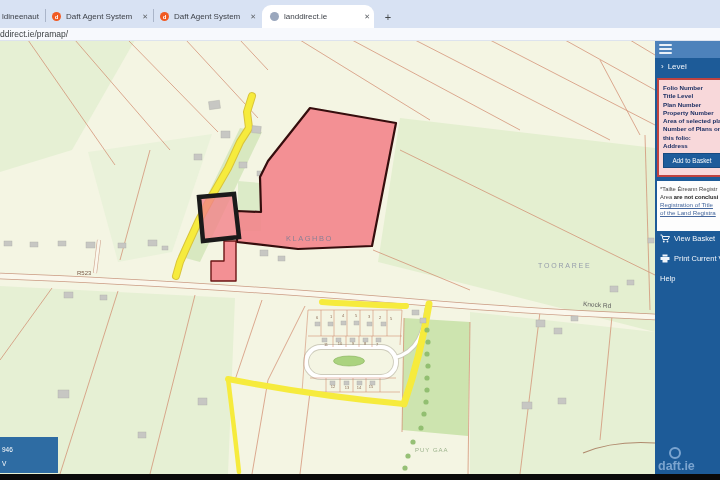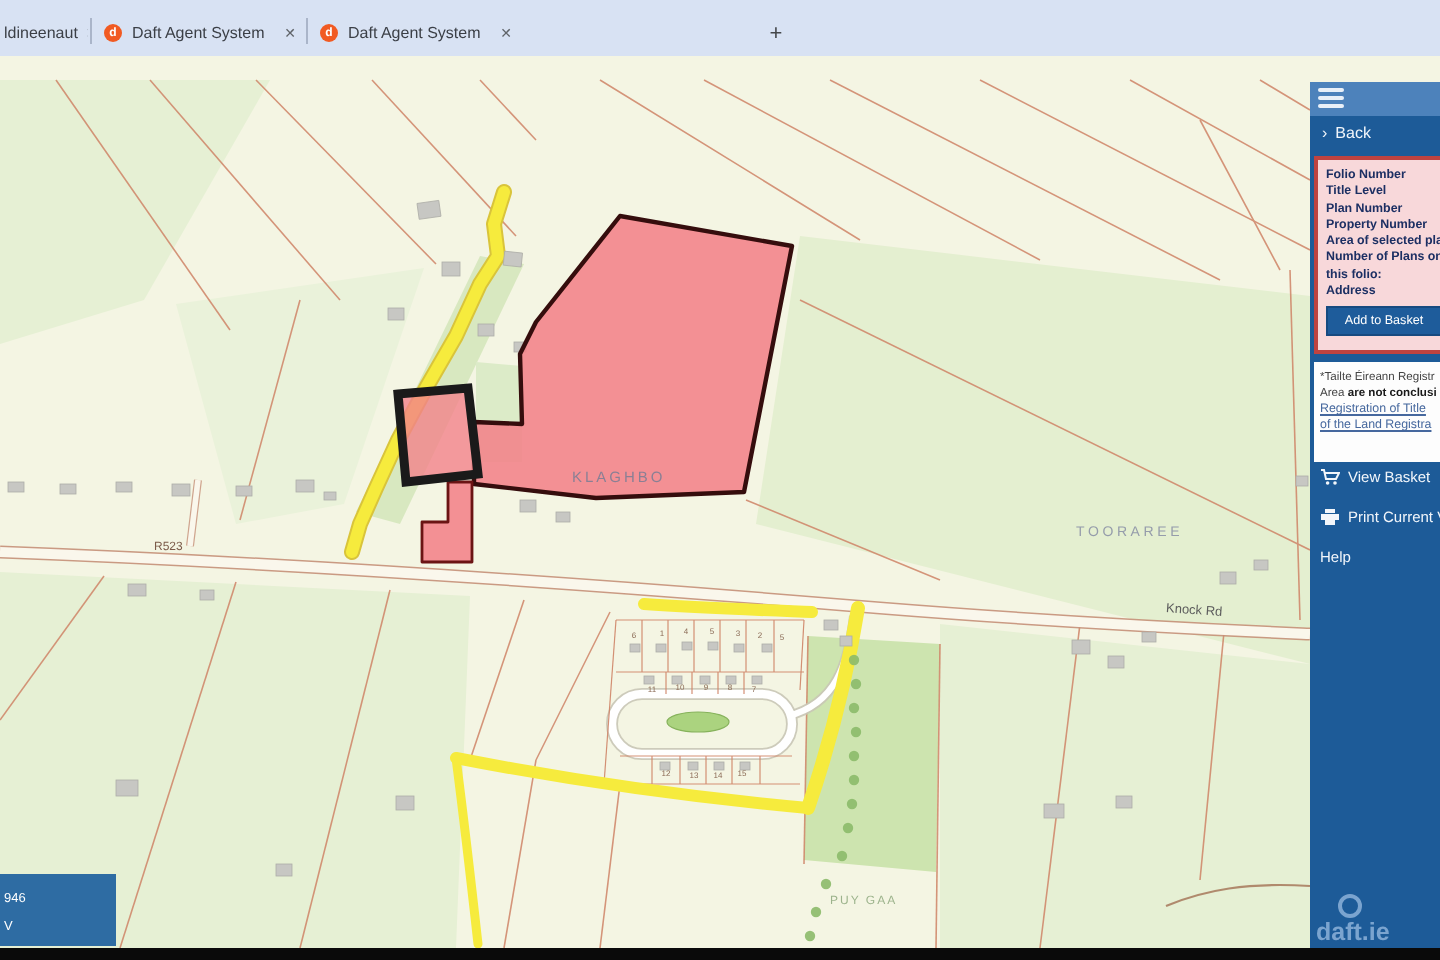--- a/index.html
+++ b/index.html
@@ -266,21 +266,21 @@
   <div id="sidebar">
     <div id="sb-strip">
       <div id="hamburger">
           <span></span>
           <span></span>
           <span></span>
         </div>
     </div>
     <div id="sb-back">
       <span class="chev">›</span>
-      <span>Back</span>
+      <span>Level</span>
     </div>
 
     <div id="pinkpanel">
       <div class="pfield">Folio Number</div>
       <div class="pfield">Title Level</div>
       <div class="pfield">Plan Number</div>
       <div class="pfield">Property Number</div>
       <div class="pfield">Area of selected plans</div>
       <div class="pfield">Number of Plans on</div>
       <div class="pfield">this folio:</div>
@@ -333,20 +333,28 @@
       <span class="fav" style="background:#f15a22;">d</span>
       <span>Daft Agent System</span>
       <span class="x">✕</span>
     </div>
     <div class="tabdiv" style="left:153px;"></div>
     <div class="tab" style="left:155px; width:105px; padding-left:5px;">
       <span class="fav" style="background:#f15a22;">d</span>
       <span>Daft Agent System</span>
       <span class="x">✕</span>
     </div>
+    <div class="tab active" style="left:262px; width:112px; padding-left:8px;">
+      <span class="fav" style="background:#9aa7bd;"></span>
+      <span>landdirect.ie</span>
+      <span class="x">✕</span>
+    </div>
     <div class="tab" style="left:380px; width:16px; justify-content:center; font-size:11px; color:#44474a;">
       <span>+</span>
     </div>
   </div>
 
+  <div id="urlrow">
+    <span>ddirect.ie/pramap/</span>
+  </div>
 
   <div id="blackbar"></div>
 </div>
 
 </body></html>

